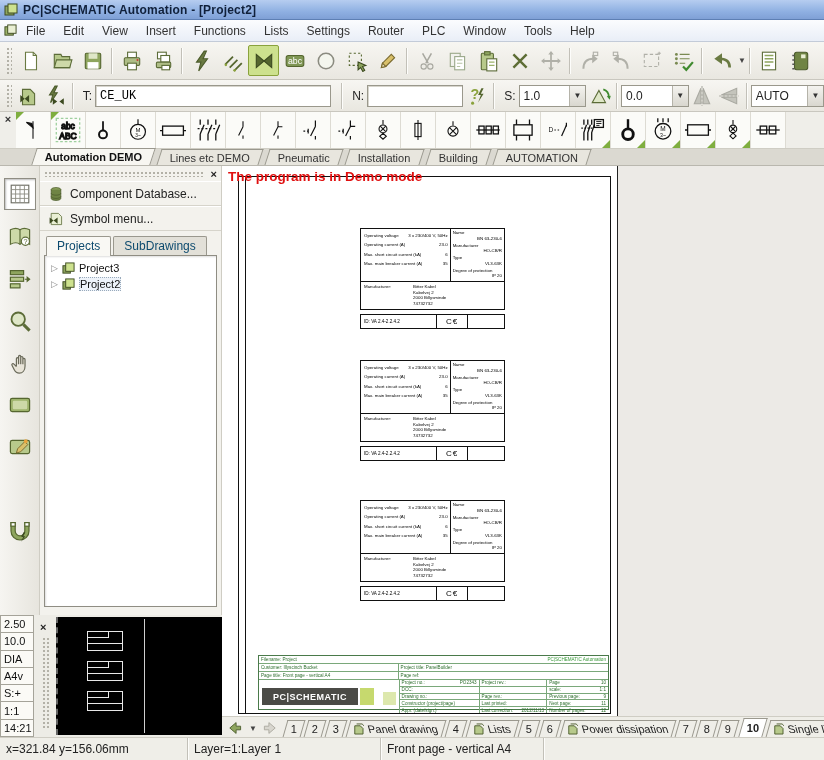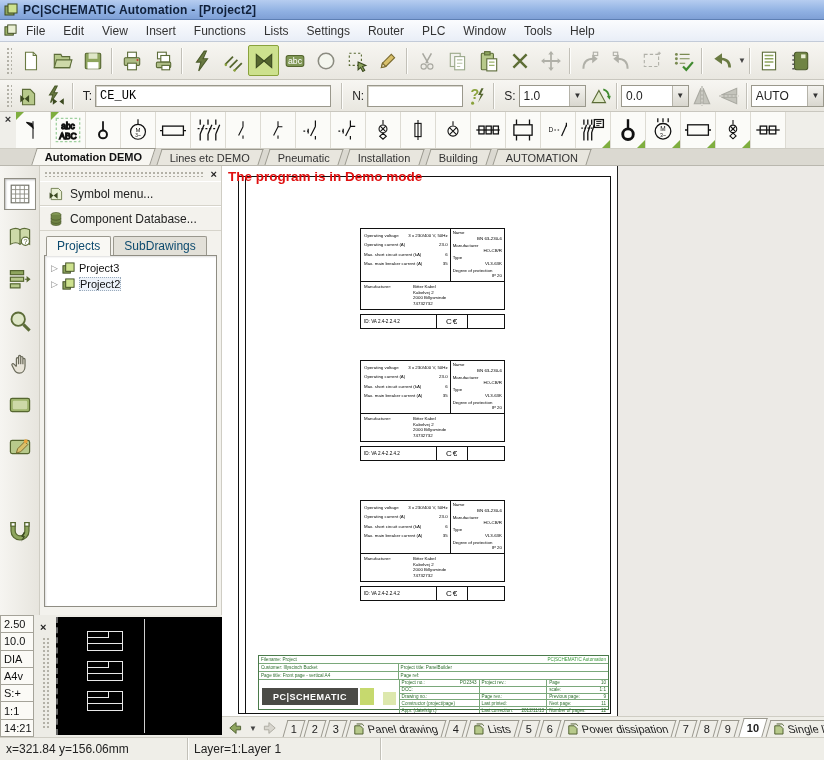--- a/index.html
+++ b/index.html
@@ -611,32 +611,32 @@
     </div>
 </div>
 
 <div id="leftpanel" class="abs">
   <div id="lp-handle">
       <div class="dots"></div>
       <span class="x">×</span>
     </div>
   <div class="lp-btn">
     <svg width="16" height="16" viewBox="0 0 20 20">
-        <path d="M4 3h9l4 4v10H4z" fill="#e9efd4" stroke="#5c6c38"></path>
-        <path d="M2 8l5 4-5 4zM12 8l-5 4 5 4z" fill="#3c4a20"></path>
-      </svg>
-    <span>Symbol menu...</span>
+        <ellipse cx="10" cy="4.5" rx="6" ry="2.5" fill="#8ea55e" stroke="#4c5c2c"></ellipse>
+        <path d="M4 4.5v11c0 1.4 2.7 2.5 6 2.5s6-1.1 6-2.5v-11" fill="#6f8444" stroke="#4c5c2c"></path>
+        <path d="M4 9c0 1.4 2.7 2.5 6 2.5s6-1.1 6-2.5M4 13c0 1.4 2.7 2.5 6 2.5s6-1.1 6-2.5" fill="none" stroke="#4c5c2c"></path>
+      </svg>
+    <span>Component Database...</span>
   </div>
   <div class="lp-btn">
     <svg width="16" height="16" viewBox="0 0 20 20">
-        <ellipse cx="10" cy="4.5" rx="6" ry="2.5" fill="#8ea55e" stroke="#4c5c2c"></ellipse>
-        <path d="M4 4.5v11c0 1.4 2.7 2.5 6 2.5s6-1.1 6-2.5v-11" fill="#6f8444" stroke="#4c5c2c"></path>
-        <path d="M4 9c0 1.4 2.7 2.5 6 2.5s6-1.1 6-2.5M4 13c0 1.4 2.7 2.5 6 2.5s6-1.1 6-2.5" fill="none" stroke="#4c5c2c"></path>
-      </svg>
-    <span>Component Database...</span>
+        <path d="M4 3h9l4 4v10H4z" fill="#e9efd4" stroke="#5c6c38"></path>
+        <path d="M2 8l5 4-5 4zM12 8l-5 4 5 4z" fill="#3c4a20"></path>
+      </svg>
+    <span>Symbol menu...</span>
   </div>
   <div id="lp-tabs">
     <div class="ltab on"><span>Projects</span></div>
     <div class="ltab"><span>SubDrawings</span></div>
   </div>
   <div id="lp-tree">
     <div class="trow">
       <span class="exp">▷</span>
       <svg width="13" height="13" viewBox="0 0 14 14">
           <rect x="1" y="4" width="8" height="8" fill="#8ea55e" stroke="#3c4a20"></rect>
@@ -999,14 +999,15 @@
           <path d="M3 1h6l2 2" fill="none" stroke="#4c5c2c"></path>
         </svg>
         <span>Single line diagram</span>
       </span>
     </div>
 </div>
 
 <div id="statusbar" class="abs">
   <div class="seg">x=321.84 y=156.06mm</div>
   <div class="seg">Layer=1:Layer 1</div>
+  <div class="seg">Front page - vertical A4</div>
   <div class="seg" style="flex:1;border-right:none"></div>
 </div>
 
 </body></html>

